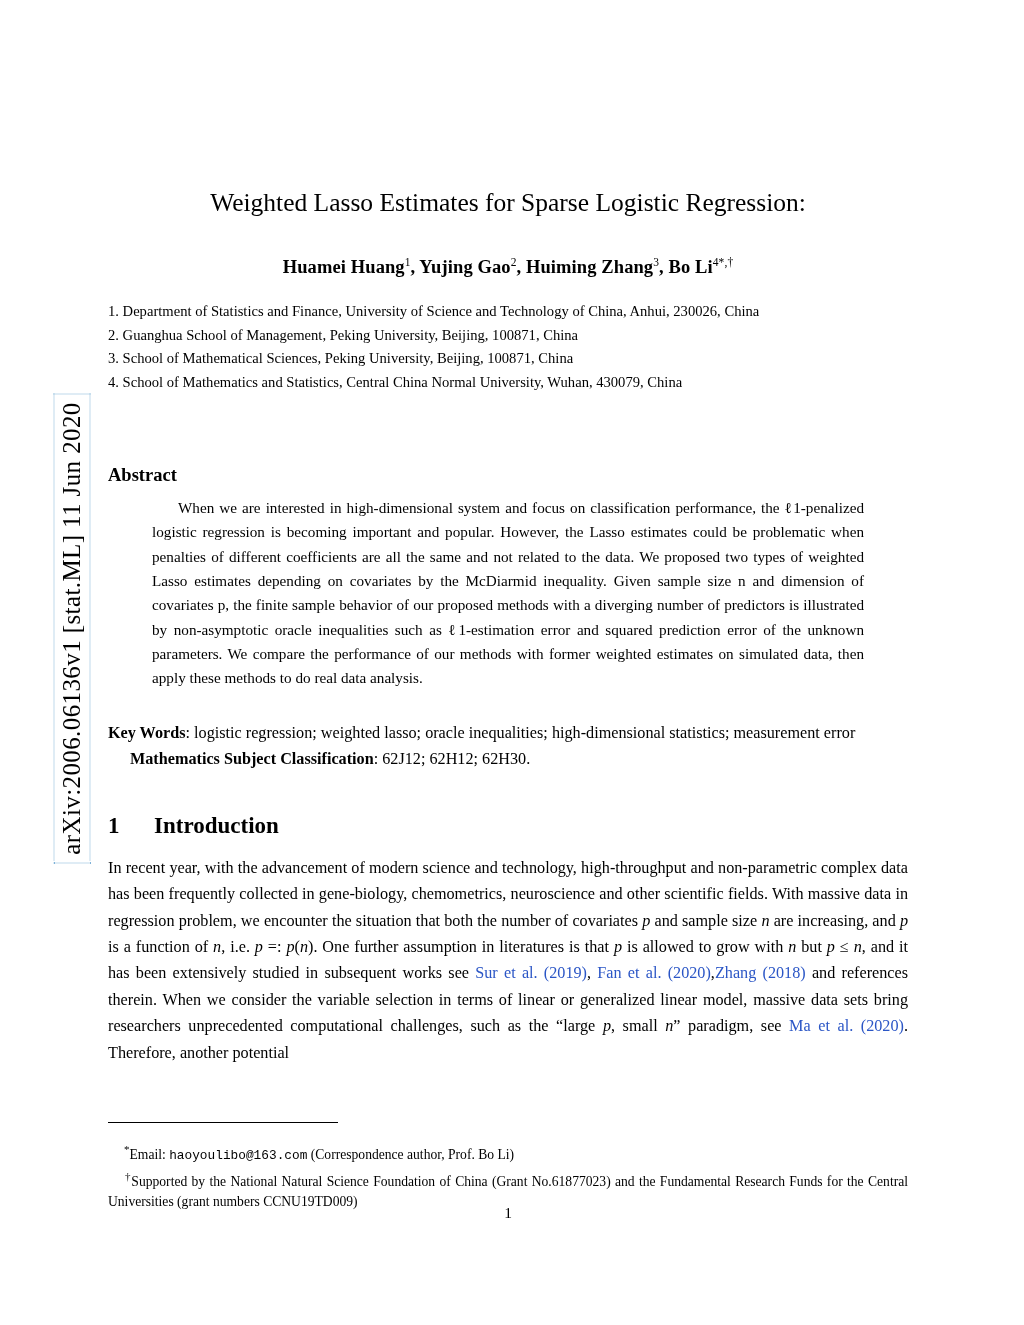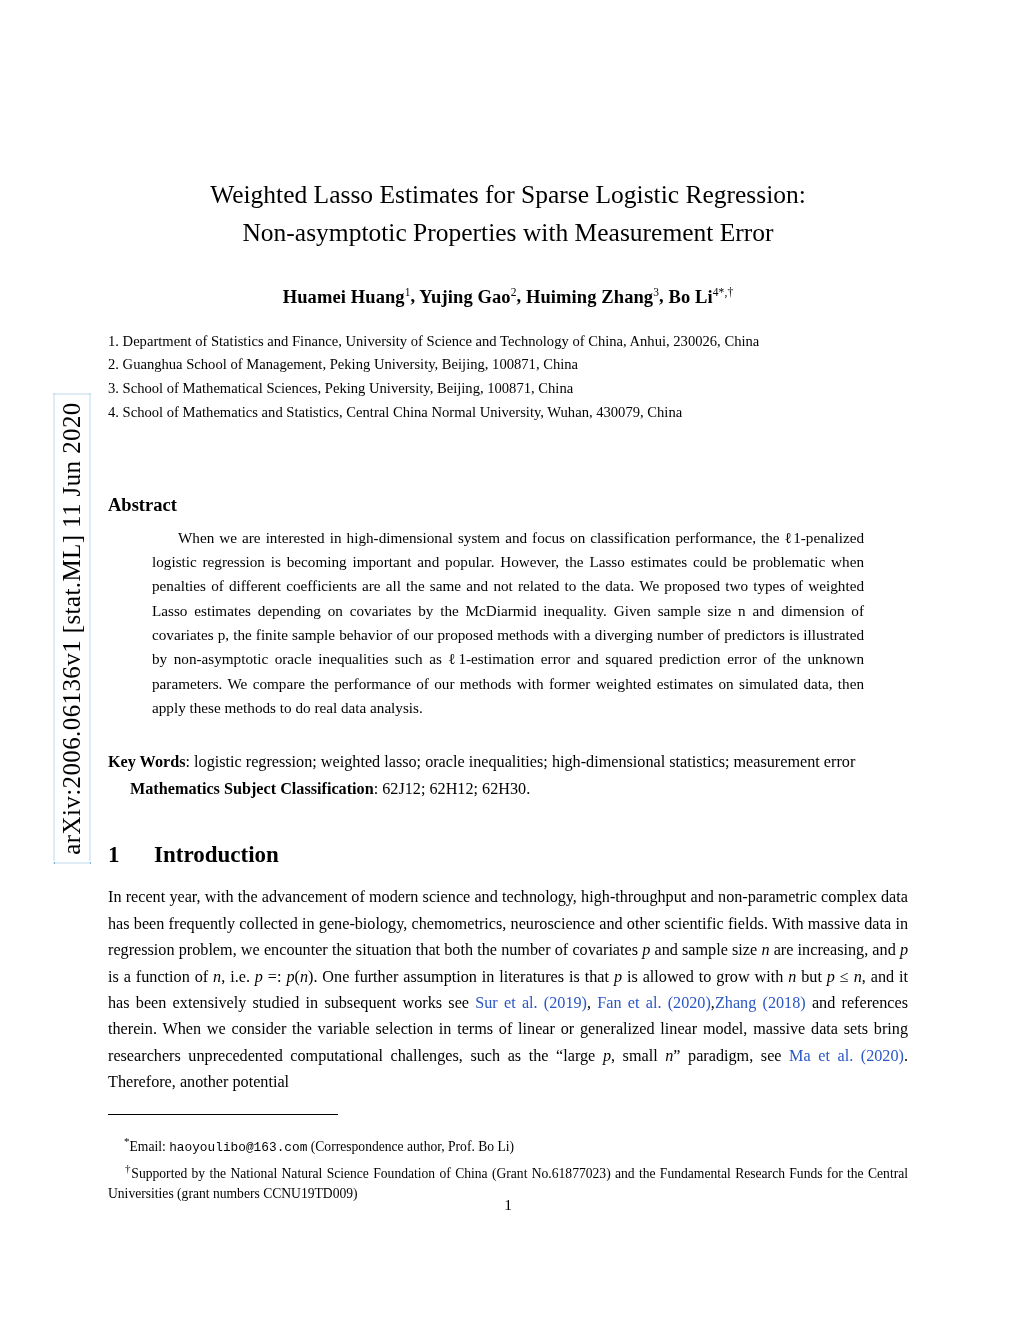--- a/index.html
+++ b/index.html
@@ -34,21 +34,21 @@
   #arxiv-stamp .dotted-box {
     display: inline-block;
     padding: 3px 8px 4px 8px;
     border: 1px dotted #7fb2d8;
   }
 
   
   #page {
     position: absolute;
     left: 108px;
-    top: 8px;
+    top: 16px;
     width: 800px;
     height: 1005px;
   }
 
   .title {
     margin-top: 168px;
     text-align: center;
     font-size: 25.5px;
     line-height: 1.48;
     font-weight: normal;
@@ -149,21 +149,20 @@
 <body>
 
 <div id="arxiv-stamp">
   <span class="dotted-box">arXiv:2006.06136v1  [stat.ML]  11 Jun 2020</span>
 </div>
 
 <div id="page">
 
   <div class="title">
     <div>Weighted Lasso Estimates for Sparse Logistic Regression:</div>
-    <div>Non-asymptotic Properties with Measurement Error</div>
   </div>
 
   <div class="authors">
     <span><span>Huamei Huang</span><sup>1</sup></span>,
     <span><span>Yujing Gao</span><sup>2</sup></span>,
     <span><span>Huiming Zhang</span><sup>3</sup></span>,
     <span><span>Bo Li</span><sup>4*,†</sup></span>
   </div>
 
   <div class="affil">

